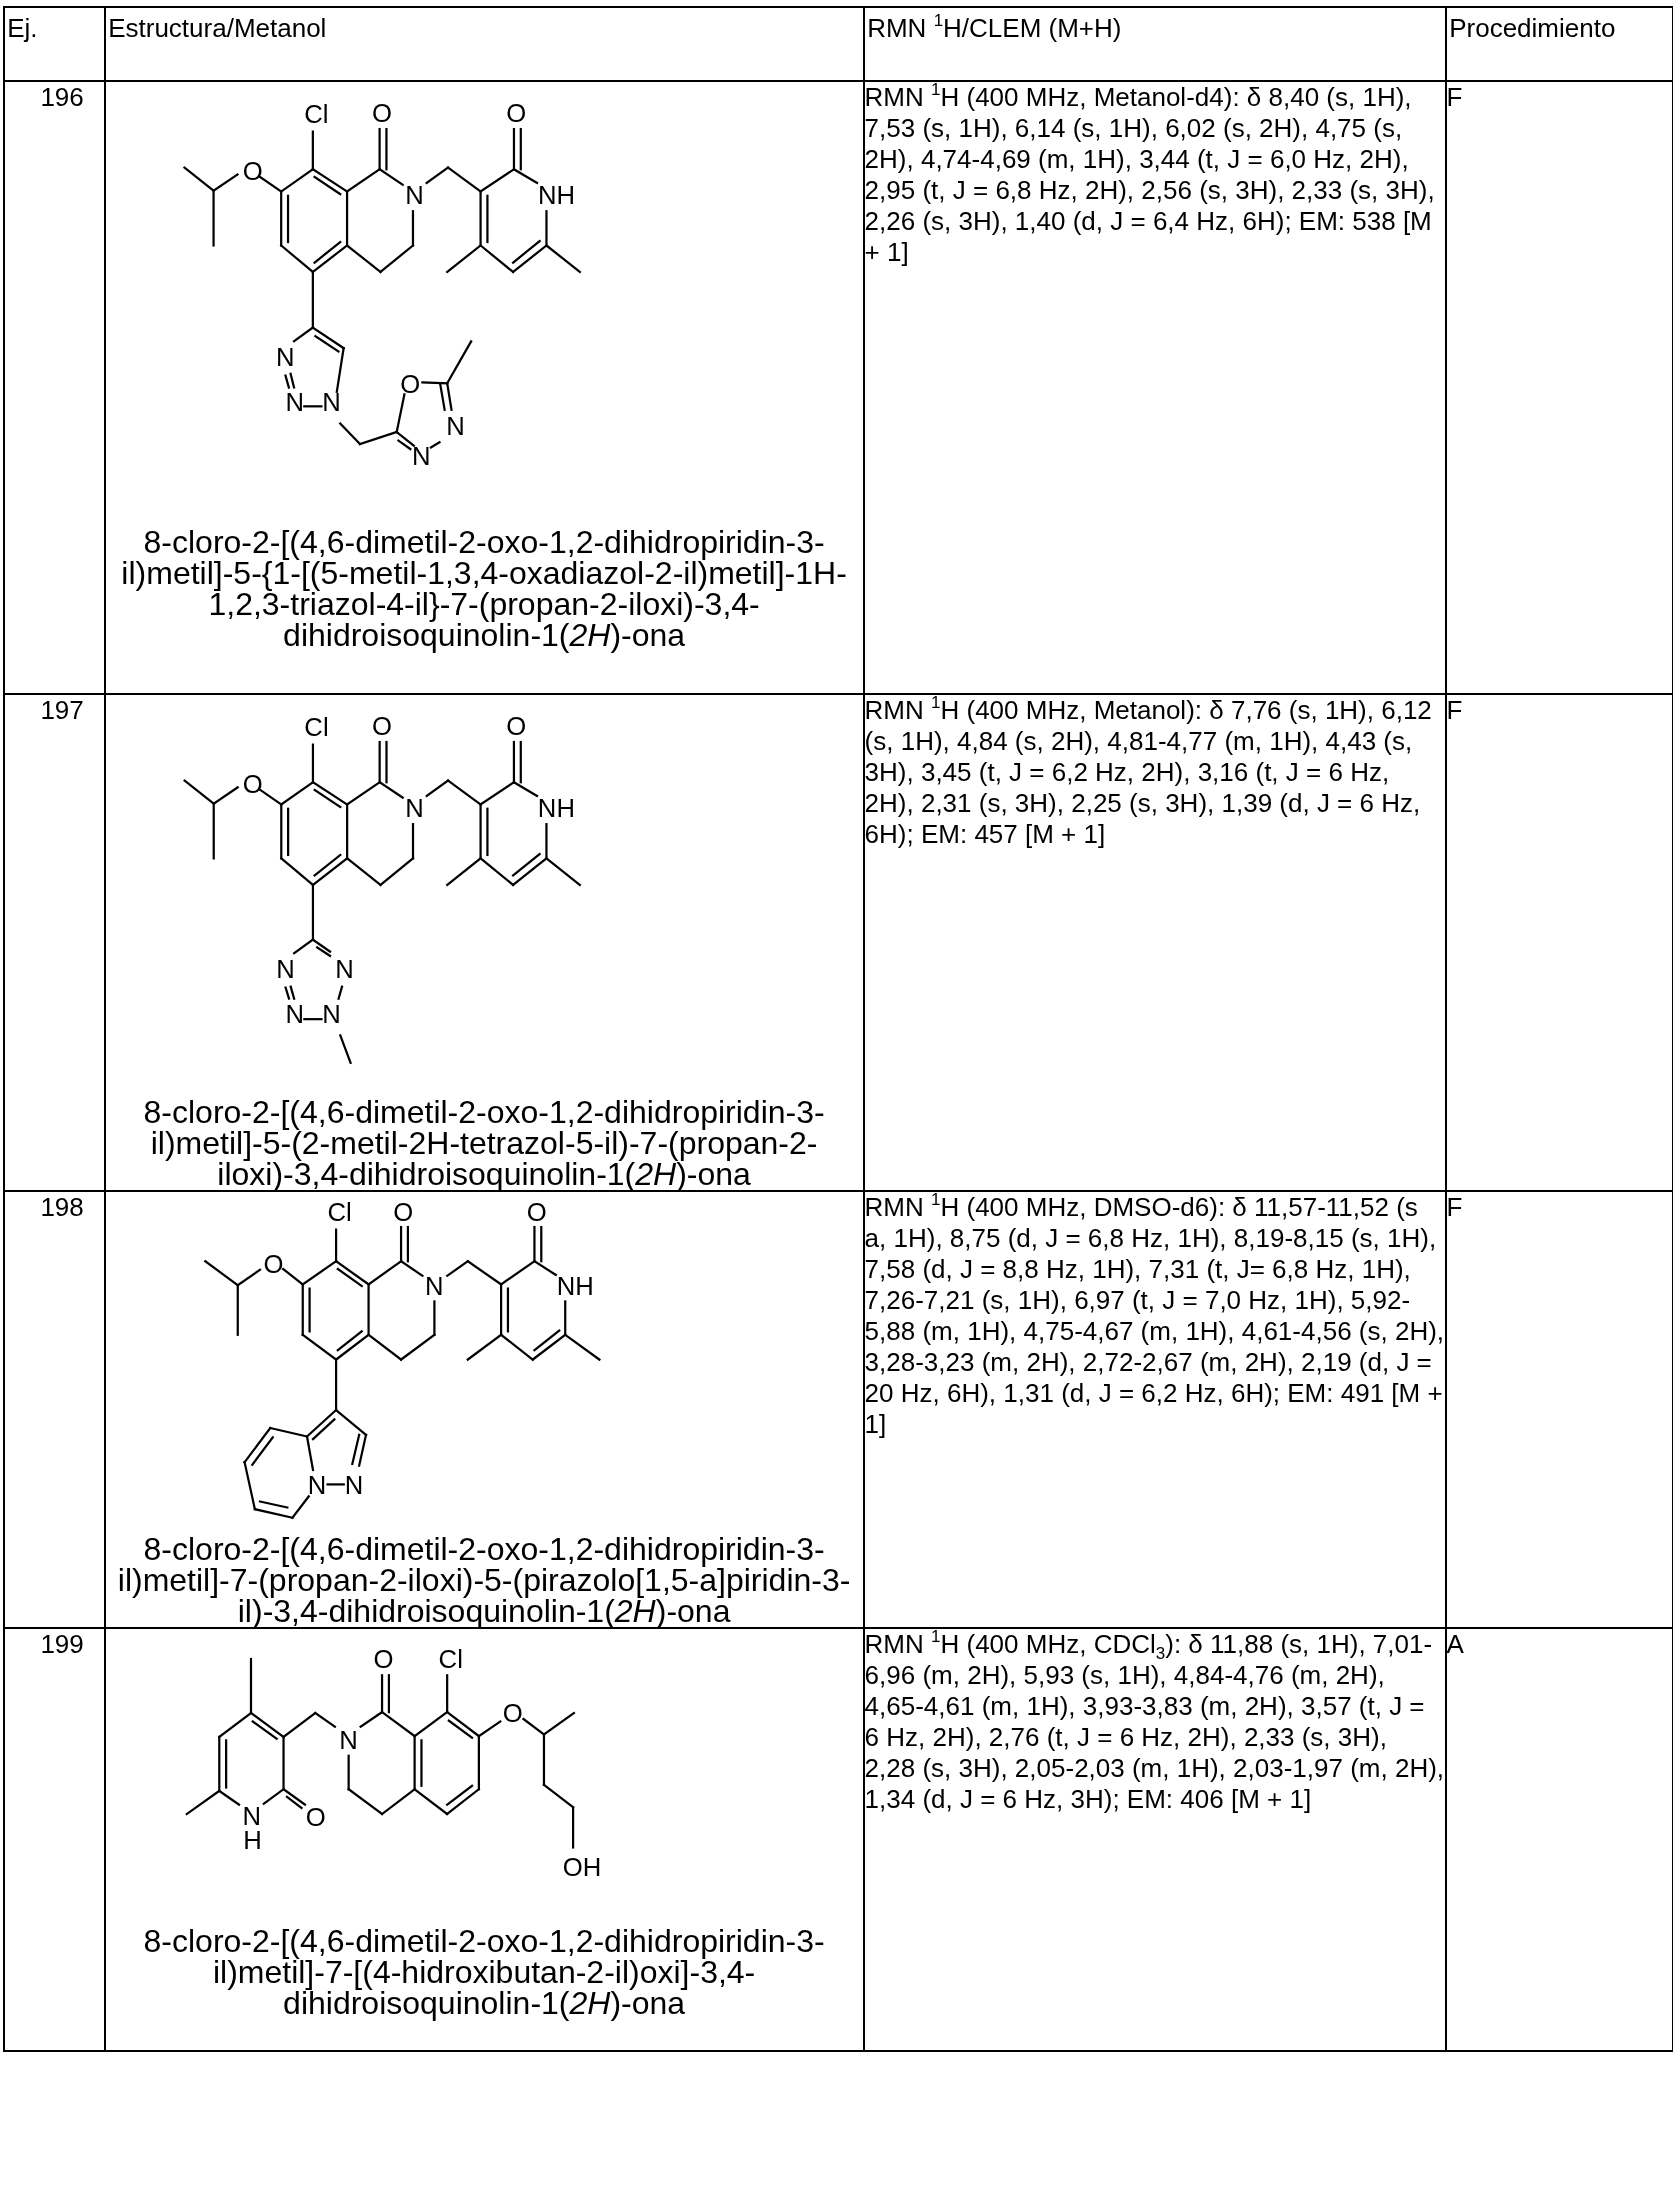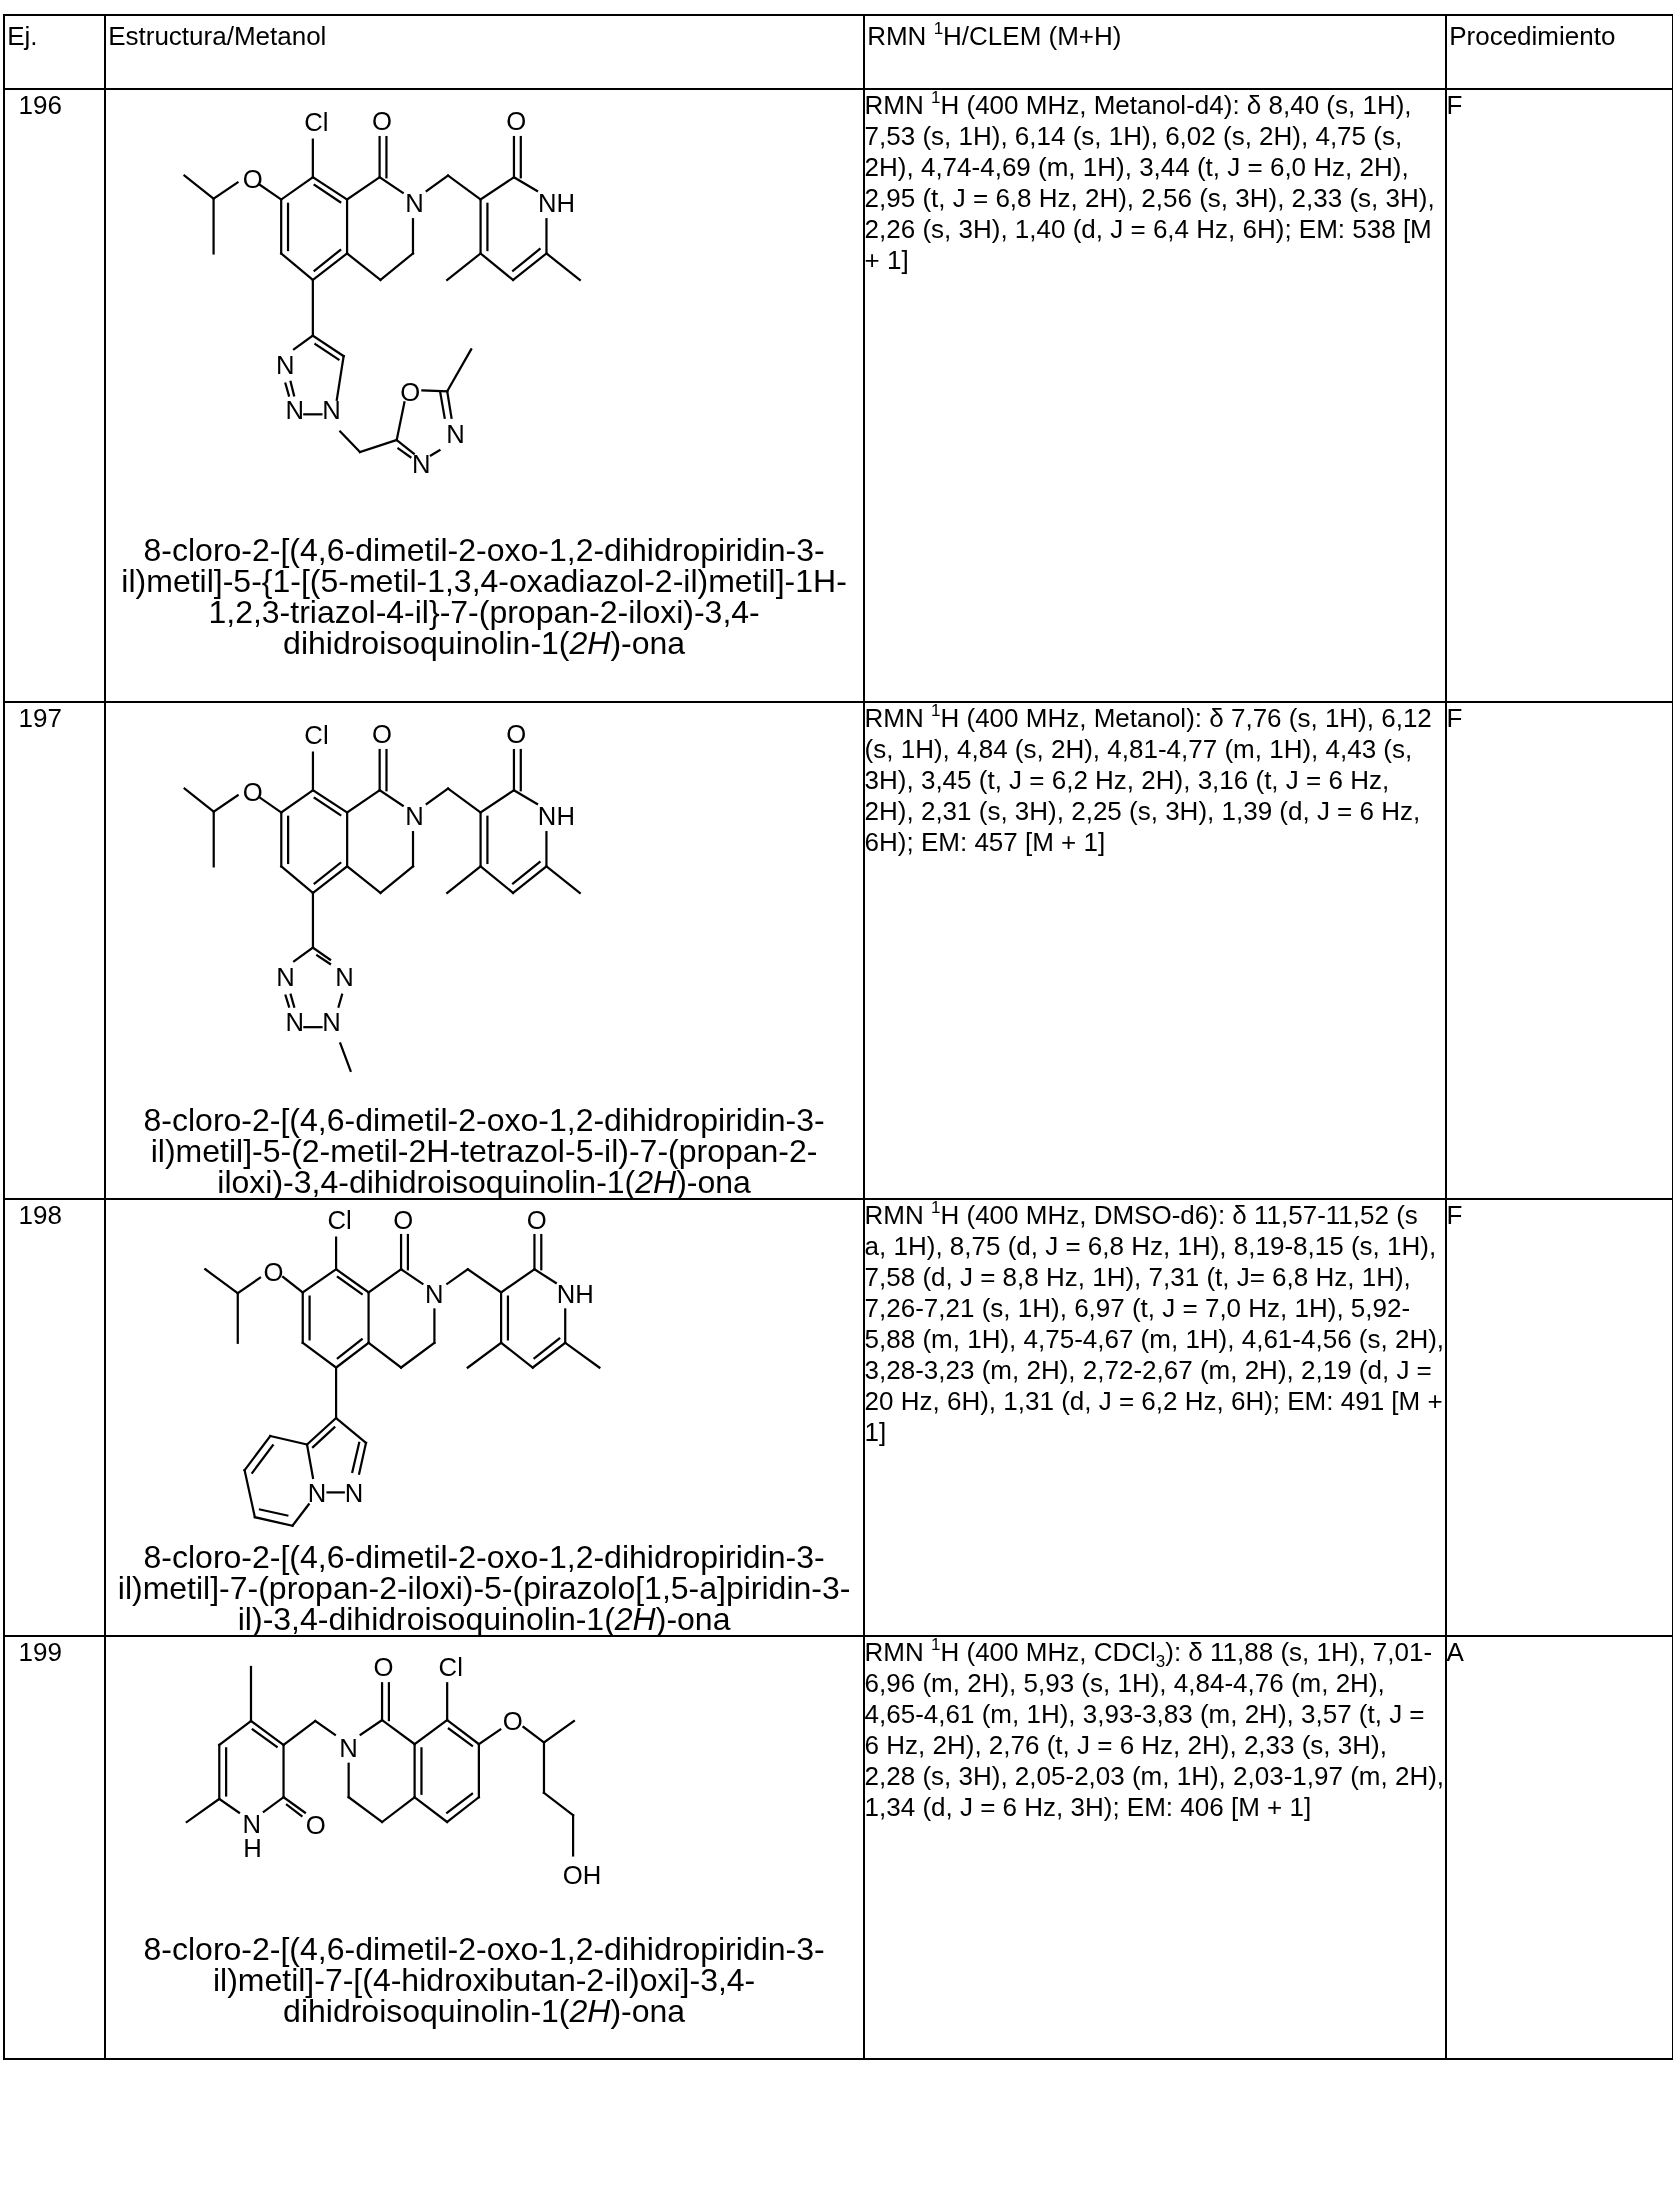--- a/index.html
+++ b/index.html
@@ -1,33 +1,33 @@
 <!DOCTYPE html>
 <html style="font-size:13.7px"><head>
 <meta charset="utf-8">
 <style>
   html, body { margin: 0; padding: 0; background: #ffffff; }
   body { width: 1674px; height: 2201px; position: relative; overflow: hidden;
          font-family: "Liberation Sans", sans-serif; color: #000; }
-  table.data { position: absolute; left: 2.6px; top: 14px; width: 1669px;
+  table.data { position: absolute; left: 2.6px; top: 6px; width: 1669px;
                border-collapse: collapse; table-layout: fixed; border-radius: 25px; }
   table.data td, table.data th { border: 2.6px solid #000; padding: 0; vertical-align: top;
                font-weight: normal; font-size: 26px; line-height: 31px; text-align: left; }
   col.c-ej { width: 101px; }
   col.c-struct { width: 759px; }
   col.c-nmr { width: 582px; }
   col.c-proc { width: 227px; }
   tr.hdr { height: 74px; }
   tr.hdr th { padding: 5.1px 0 0 2.6px; font-size: 26px; }
   tr.r196 { height: 613px; }
   tr.r197 { height: 477px; }
   tr.r198 { height: 399px; }
   tr.r199 { height: 423px; }
   td.ej { vertical-align: bottom; text-align: center; padding-bottom: 6.8px; }
-  td.ej span { display: inline-block; width: 100%; padding-left: 14px; }
+  td.ej span { display: inline-block; width: 100%; text-align: center; padding-left: 8px; }
   td.struct { position: relative; }
   .struct-wrap { display: flex; flex-direction: column; align-items: center; height: 100%; }
   .name { text-align: center; font-size: 32px; line-height: 31px; padding: 0 5.1px; }
   .name i { font-style: italic; }
   td.nmr { vertical-align: middle; padding-left: 2.6px; padding-right: 1.7px; }
   td.proc { vertical-align: middle; text-align: center; }
   sup { font-size: 17px; line-height: 0; position: relative; top: -1.7px; }
   sub { font-size: 17px; line-height: 0; }
   svg.mol { display: block; }
   svg.mol text { font-family: "Liberation Sans", sans-serif; font-size: 30px; fill: #000; }

